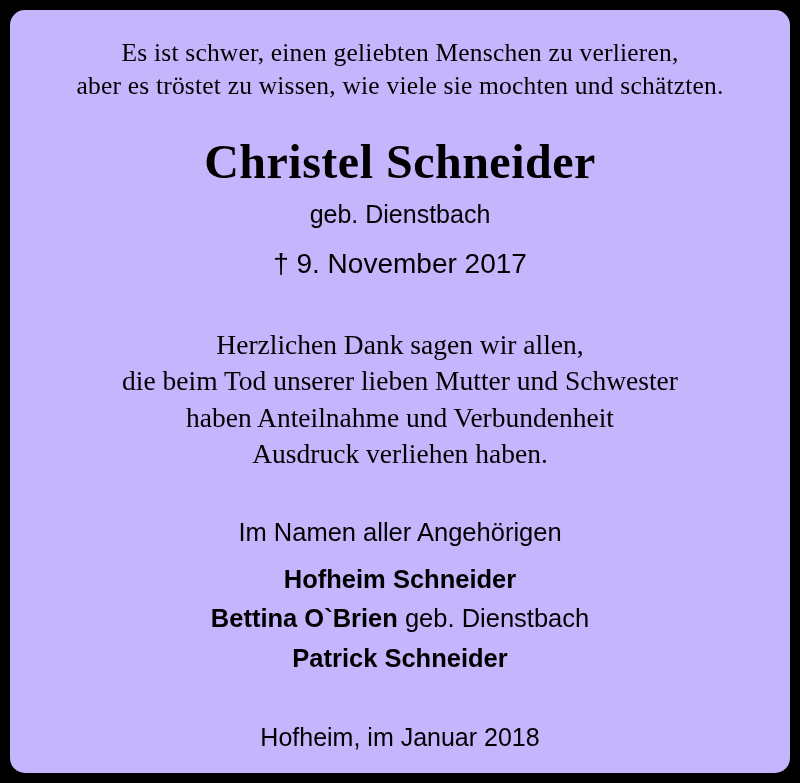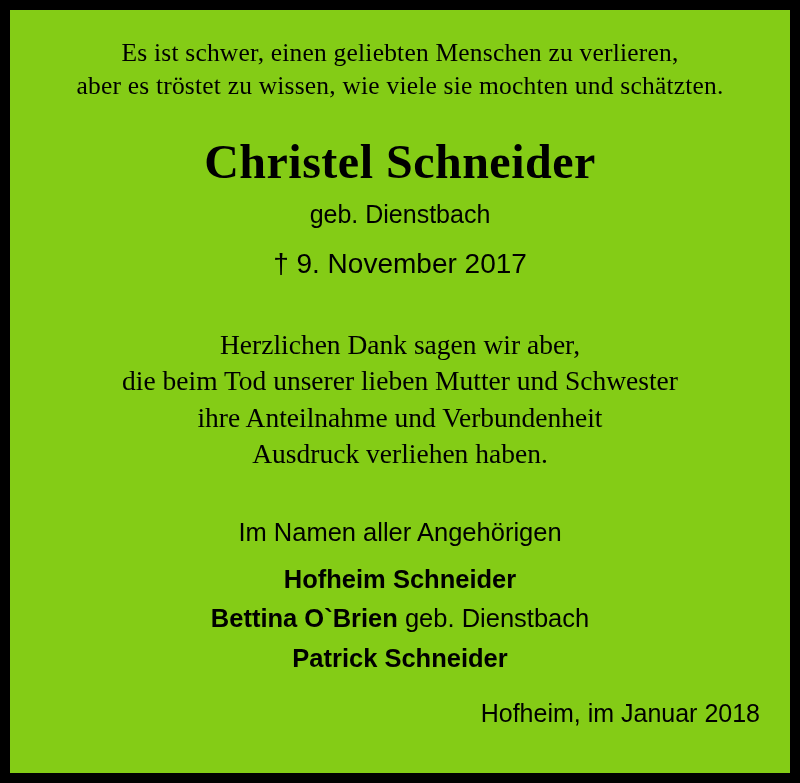--- a/index.html
+++ b/index.html
@@ -17,24 +17,25 @@
     box-sizing: border-box;
     width: 800px;
     height: 783px;
     background: #000000;
     padding: 10px;
   }
   .obituary-inner {
     box-sizing: border-box;
     width: 100%;
     height: 100%;
-    background: #84cc16;
+    background: #c4b5fd;
     padding: 26px 30px 0 30px;
     text-align: center;
     color: #000000;
+    border-radius: 15px;
   }
   .epitaph {
     font-family: "Liberation Serif", serif;
     font-size: 25.5px;
     line-height: 1.30;
     letter-spacing: 0.2px;
     margin: 0 0 6px 0;
     font-weight: normal;
   }
   .epitaph-line {
@@ -93,46 +94,45 @@
     display: block;
     white-space: nowrap;
   }
   .survivor .suffix {
     font-weight: normal;
   }
   .place-date {
     font-family: "Liberation Sans", sans-serif;
     font-size: 25px;
     line-height: 1.2;
-    margin: 20px 0 0 0;
+    margin: 44px 0 0 0;
     font-weight: normal;
-    text-align: right;
   }
 </style>
 </head>
 <body>
 
 <div class="obituary-card">
   <div class="obituary-inner">
 
     <p class="epitaph">
       <span class="epitaph-line">Es ist schwer, einen geliebten Menschen zu verlieren,</span>
       <span class="epitaph-line">aber es tröstet zu wissen, wie viele sie mochten und schätzten.</span>
     </p>
 
     <h1 class="deceased-name">Christel Schneider</h1>
 
     <p class="maiden-name">geb. Dienstbach</p>
 
     <p class="death-date">† 9. November 2017</p>
 
     <p class="thanks">
-      <span class="thanks-line">Herzlichen Dank sagen wir aber,</span>
+      <span class="thanks-line">Herzlichen Dank sagen wir allen,</span>
       <span class="thanks-line">die beim Tod unserer lieben Mutter und Schwester</span>
-      <span class="thanks-line">ihre Anteilnahme und Verbundenheit</span>
+      <span class="thanks-line">haben Anteilnahme und Verbundenheit</span>
       <span class="thanks-line">Ausdruck verliehen haben.</span>
     </p>
 
     <p class="on-behalf">Im Namen aller Angehörigen</p>
 
     <div class="survivors">
       <span class="survivor"><span>Hofheim Schneider</span><span class="suffix"></span></span>
       <span class="survivor"><span>Bettina O`Brien</span><span class="suffix"> geb. Dienstbach</span></span>
       <span class="survivor"><span>Patrick Schneider</span><span class="suffix"></span></span>
     </div>

